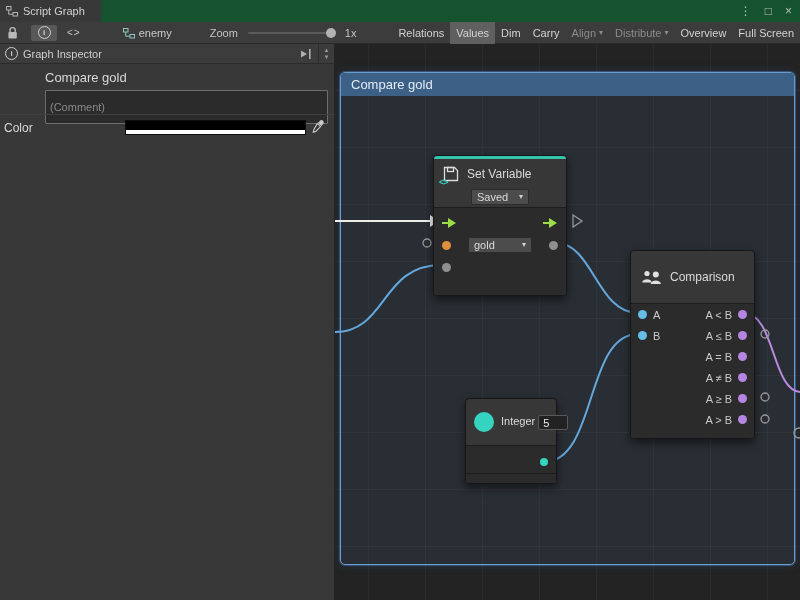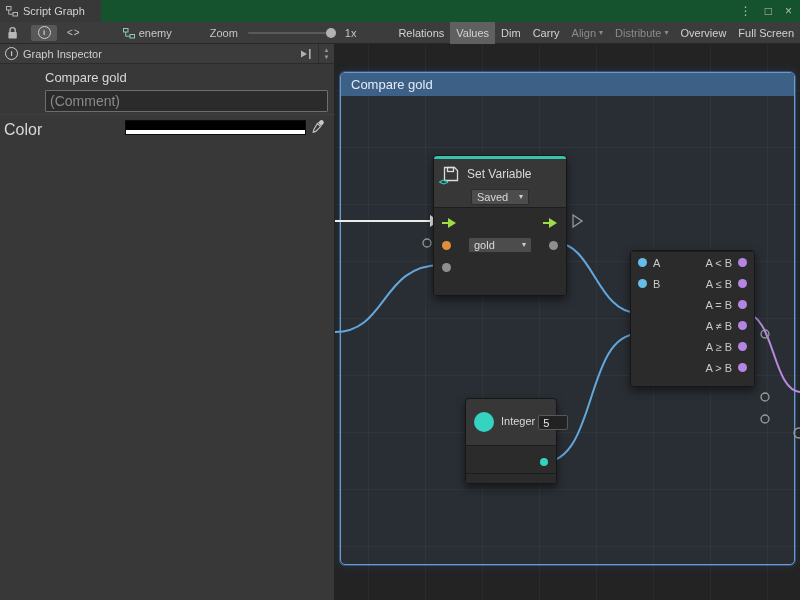--- a/index.html
+++ b/index.html
@@ -41,25 +41,25 @@
        border-bottom:1px solid #2b2b2b;border-right:1px solid #242424;display:flex;align-items:center;
        gap:5px;padding-left:5px;font-size:11px;color:#cfcfcf;box-sizing:border-box;z-index:5}
   .dock{position:absolute;right:22px;top:4px;display:flex;align-items:center}
   .scrollcol{position:absolute;right:0;top:0;width:15px;height:19px;border-left:1px solid #2e2e2e;
        display:flex;flex-direction:column;align-items:center;justify-content:center;
        font-size:6px;color:#9a9a9a;line-height:7px}
   .inspector{position:absolute;left:0;top:64px;width:335px;height:536px;background:#383838;
        border-right:1px solid #242424;box-sizing:border-box;z-index:5}
   .insp-title{position:absolute;left:45px;top:6px;font-size:13px;color:#d8d8d8}
   .comment-field{position:absolute;left:45px;top:26px;width:283px;height:17px;background:#2b2b2b;
-       border:1px solid #6e6e6e;border-radius:1px;color:#9a9a9a;font-size:14px;padding:10px 4px;
+       border:1px solid #6e6e6e;border-radius:1px;color:#9a9a9a;font-size:11px;padding:16px 4px;
        box-sizing:border-box;font-family:inherit;outline:none}
   .comment-field::placeholder{color:#8a8a8a;opacity:1}
   .insp-sep{position:absolute;left:0;top:50px;width:335px;height:1px;background:#3f3f3f}
-  .color-label{position:absolute;left:4px;top:57px;font-size:16px;color:#d8d8d8}
+  .color-label{position:absolute;left:4px;top:57px;font-size:12px;color:#d8d8d8}
   .color-field{position:absolute;left:125px;top:56px;width:181px;height:15px;border:1px solid #0d0d0d;
        box-sizing:border-box;display:block;background:#000}
   .color-main{display:block;width:100%;height:9px;background:#000}
   .color-alpha{display:block;width:100%;height:4px;background:#fff}
   .eyedropper{position:absolute;left:311px;top:55px;display:flex}
   
   .canvas{position:absolute;left:335px;top:44px;width:465px;height:556px;overflow:hidden;
        background-color:#232323;
        background-image:linear-gradient(rgba(255,255,255,0.035) 1px,transparent 1px),
                         linear-gradient(90deg,rgba(255,255,255,0.035) 1px,transparent 1px);
@@ -283,20 +283,31 @@
         </span>
         <span class="dot dot-gray"></span>
       </div>
       <div class="prow">
         <span class="dot dot-gray"></span>
       </div>
     </div>
   </div>
 
   <div class="node cmp">
+    <div class="cmp-head">
+      <span style="display:flex">
+        <svg width="23" height="18" viewBox="0 0 23 18" fill="#e0e0e0">
+          <circle cx="7" cy="5.5" r="2.6"></circle>
+          <path d="M2.2,14.5 C2.8,10.2 11.2,10.2 11.8,14.5 Z"></path>
+          <circle cx="15.8" cy="6.5" r="3"></circle>
+          <path d="M10.6,16 C11.2,11.2 20.4,11.2 21,16 Z"></path>
+        </svg>
+      </span>
+      <span class="node-title">Comparison</span>
+    </div>
     <div class="ports cmp-rows">
       <div class="crow">
         <span class="cleft">
           <span class="dot dot-blue"></span>
           <span class="clabel">A</span>
         </span>
         <span class="cright">
           <span class="clabel">A &lt; B</span>
           <span class="dot dot-purple"></span>
         </span>

